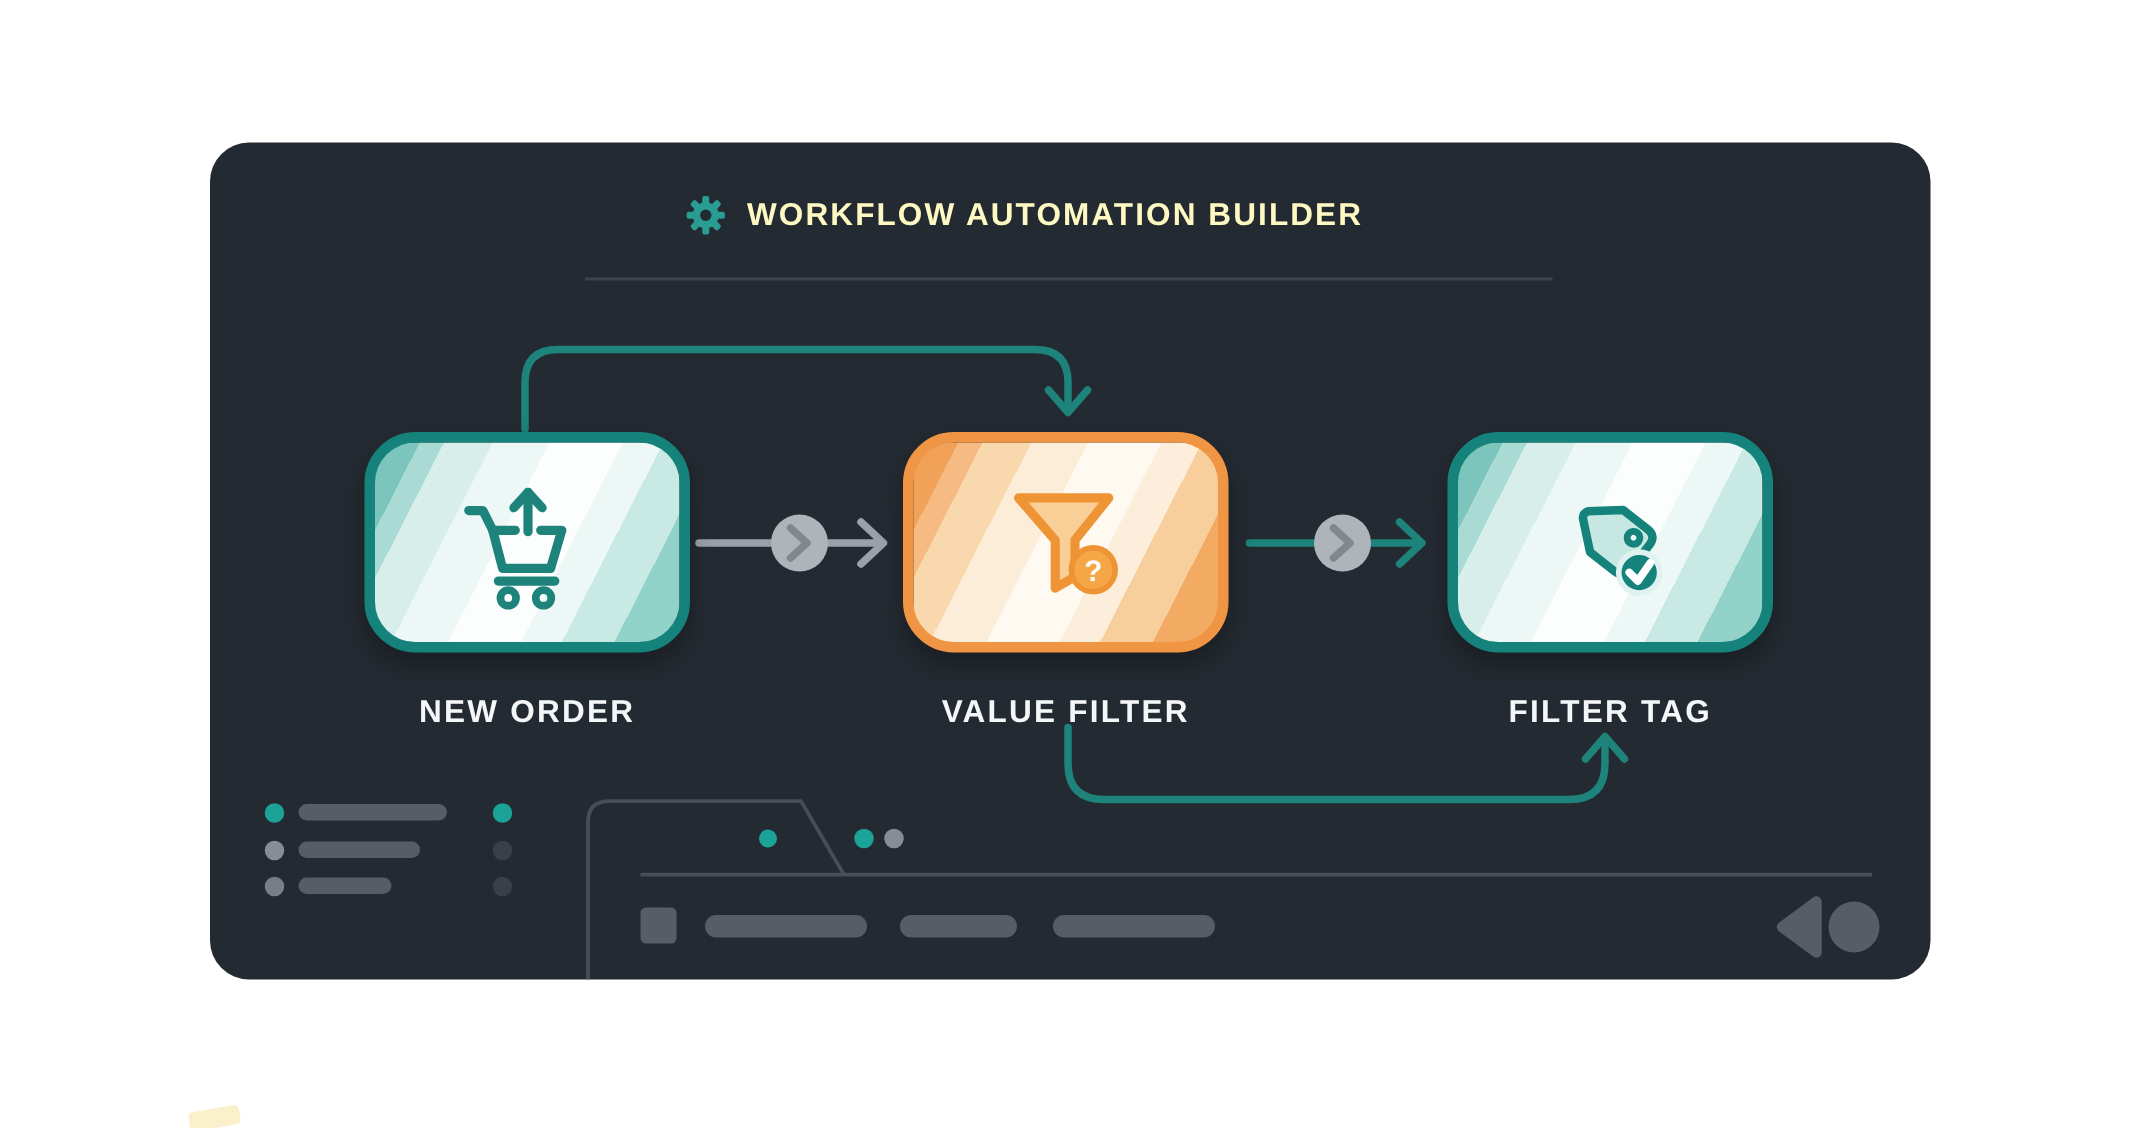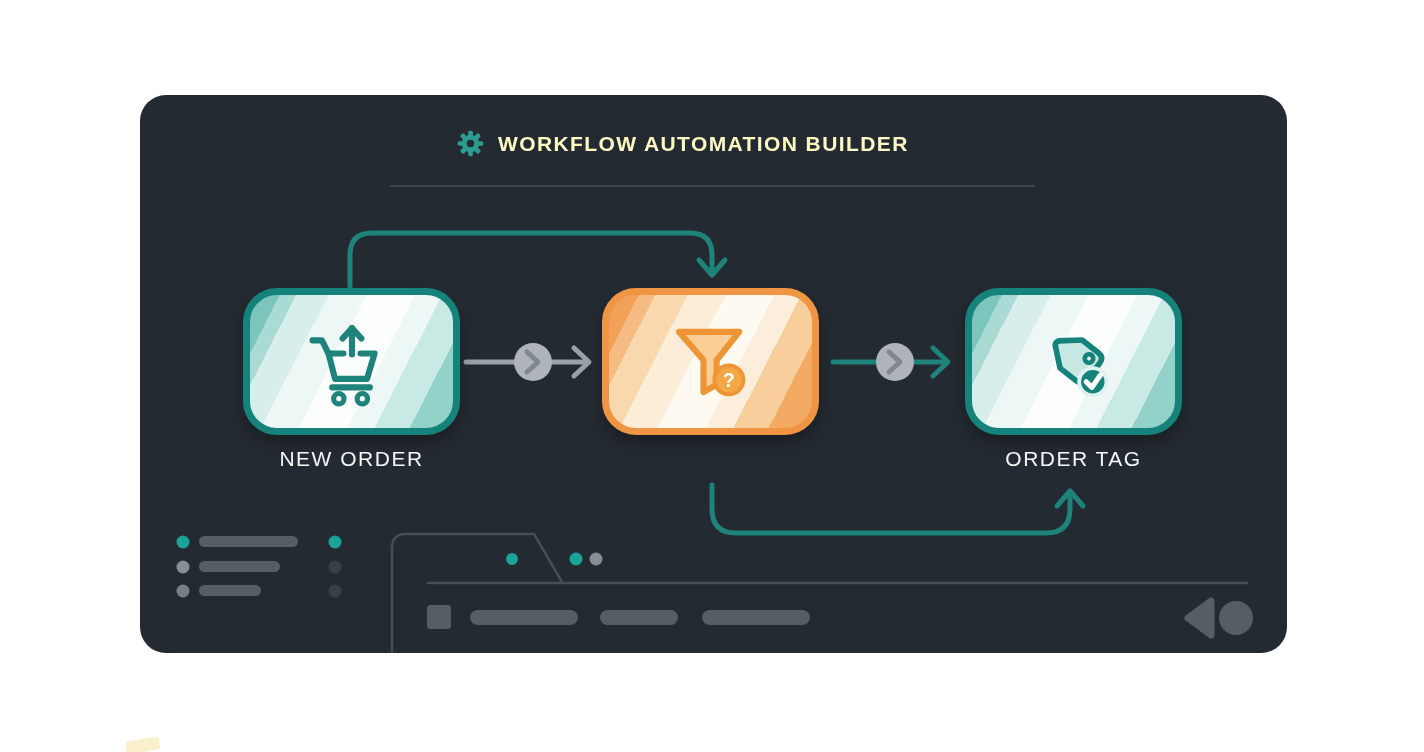--- a/index.html
+++ b/index.html
@@ -56,22 +56,22 @@
       #F6BB83 11%, #F6BB83 17%,
       #FAD8AD 17%, #FAD8AD 29%,
       #FCEDD8 29%, #FCEDD8 43%,
       #FEFAF1 43%, #FEFAF1 61%,
       #FCEEDA 61%, #FCEEDA 71%,
       #F8CF9C 71%, #F8CF9C 84%,
       #F3AA62 84%, #F3AA62 100%);
   }
   .node-icon { width: 94px; height: 94px; }
   .node-label {
-    margin-top: 12px; color: #F4F6F7;
-    font-size: 21px; font-weight: 400; letter-spacing: 1.5px;
+    margin-top: 28px; color: #F4F6F7;
+    font-size: 21px; font-weight: 700; letter-spacing: 1.5px;
     white-space: nowrap;
   }
 
   .smudge {
     position: absolute; left: 126px; top: 739px;
     width: 34px; height: 13px; background: #F6E6A8; opacity: .6;
     border-radius: 3px; transform: rotate(-10deg);
   }
 </style>
 </head>
@@ -176,31 +176,32 @@
   </div>
 
   <div class="node-group" style="left:462px">
     <div class="node-card orange">
       <svg class="node-icon" viewBox="0 0 100 100">
         <path d="M 16 18 L 80 18 L 56 48 L 56 74 L 42 82 L 42 48 Z" fill="#F9CE97" stroke="#EF9434" stroke-width="6.5" stroke-linejoin="round" stroke-linecap="round"></path>
         <circle cx="69" cy="69" r="15.5" fill="#F5A646" stroke="#EF9434" stroke-width="4"></circle>
         <text x="69" y="77" text-anchor="middle" fill="#ffffff" font-family="Liberation Sans, sans-serif" font-size="21" font-weight="bold">?</text>
       </svg>
     </div>
+    <div class="node-label">VALUE FILTER</div>
   </div>
 
   <div class="node-group" style="left:825px">
     <div class="node-card teal">
       <svg class="node-icon" viewBox="0 0 100 100">
         <g transform="rotate(38 50 44)">
           <path d="M 46 25 L 68 25 Q 76 25 76 33 L 76 55 Q 76 63 68 63 L 46 63 L 27 47 Q 25 44 27 41 Z" fill="#C7E7E2" stroke="#15837B" stroke-width="6" stroke-linejoin="round"></path>
           <circle cx="64" cy="36" r="4.5" fill="#E9F6F4" stroke="#15837B" stroke-width="5"></circle>
         </g>
         <circle cx="70" cy="71" r="14.5" fill="#15837B" stroke="#DFF2EF" stroke-width="4"></circle>
         <path d="M 63 71 L 69 77 L 78 64" stroke="#ffffff" stroke-width="5.5" fill="none" stroke-linecap="round" stroke-linejoin="round"></path>
       </svg>
     </div>
-    <div class="node-label">ORDER TAG</div>
+    <div class="node-label">FILTER TAG</div>
   </div>
 
 </div>
 
 <div class="smudge"></div>
 
 </body></html>

